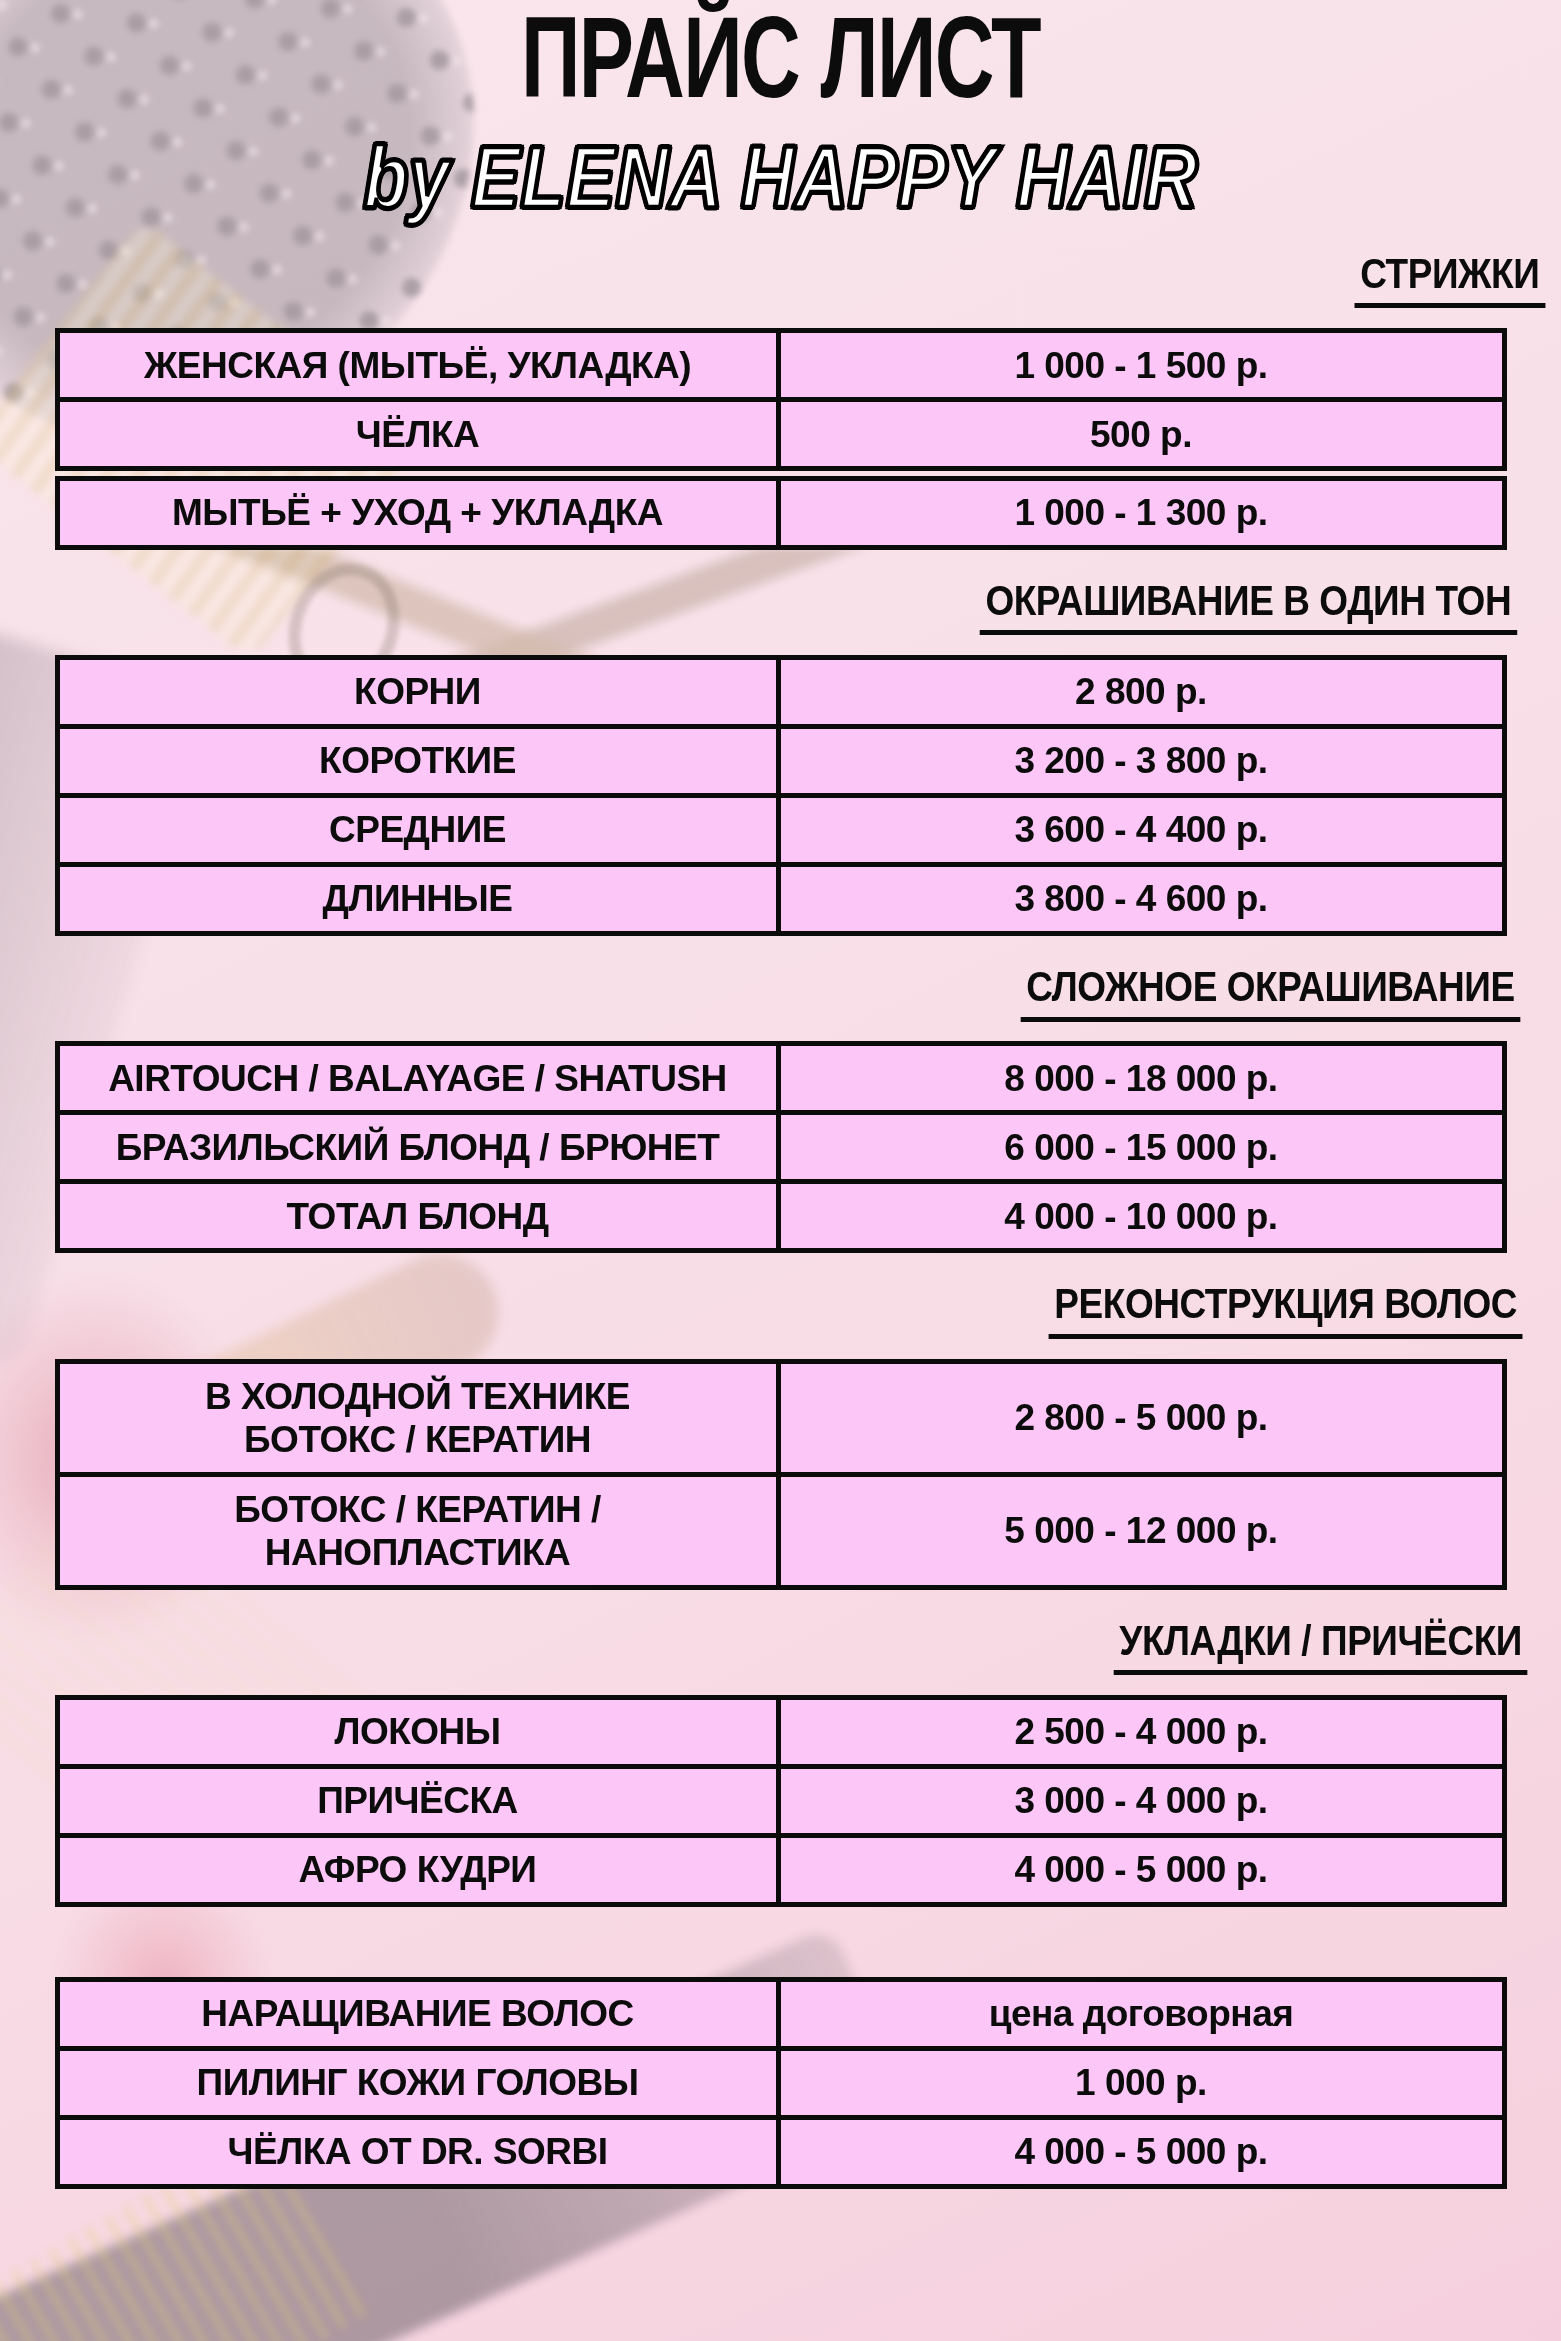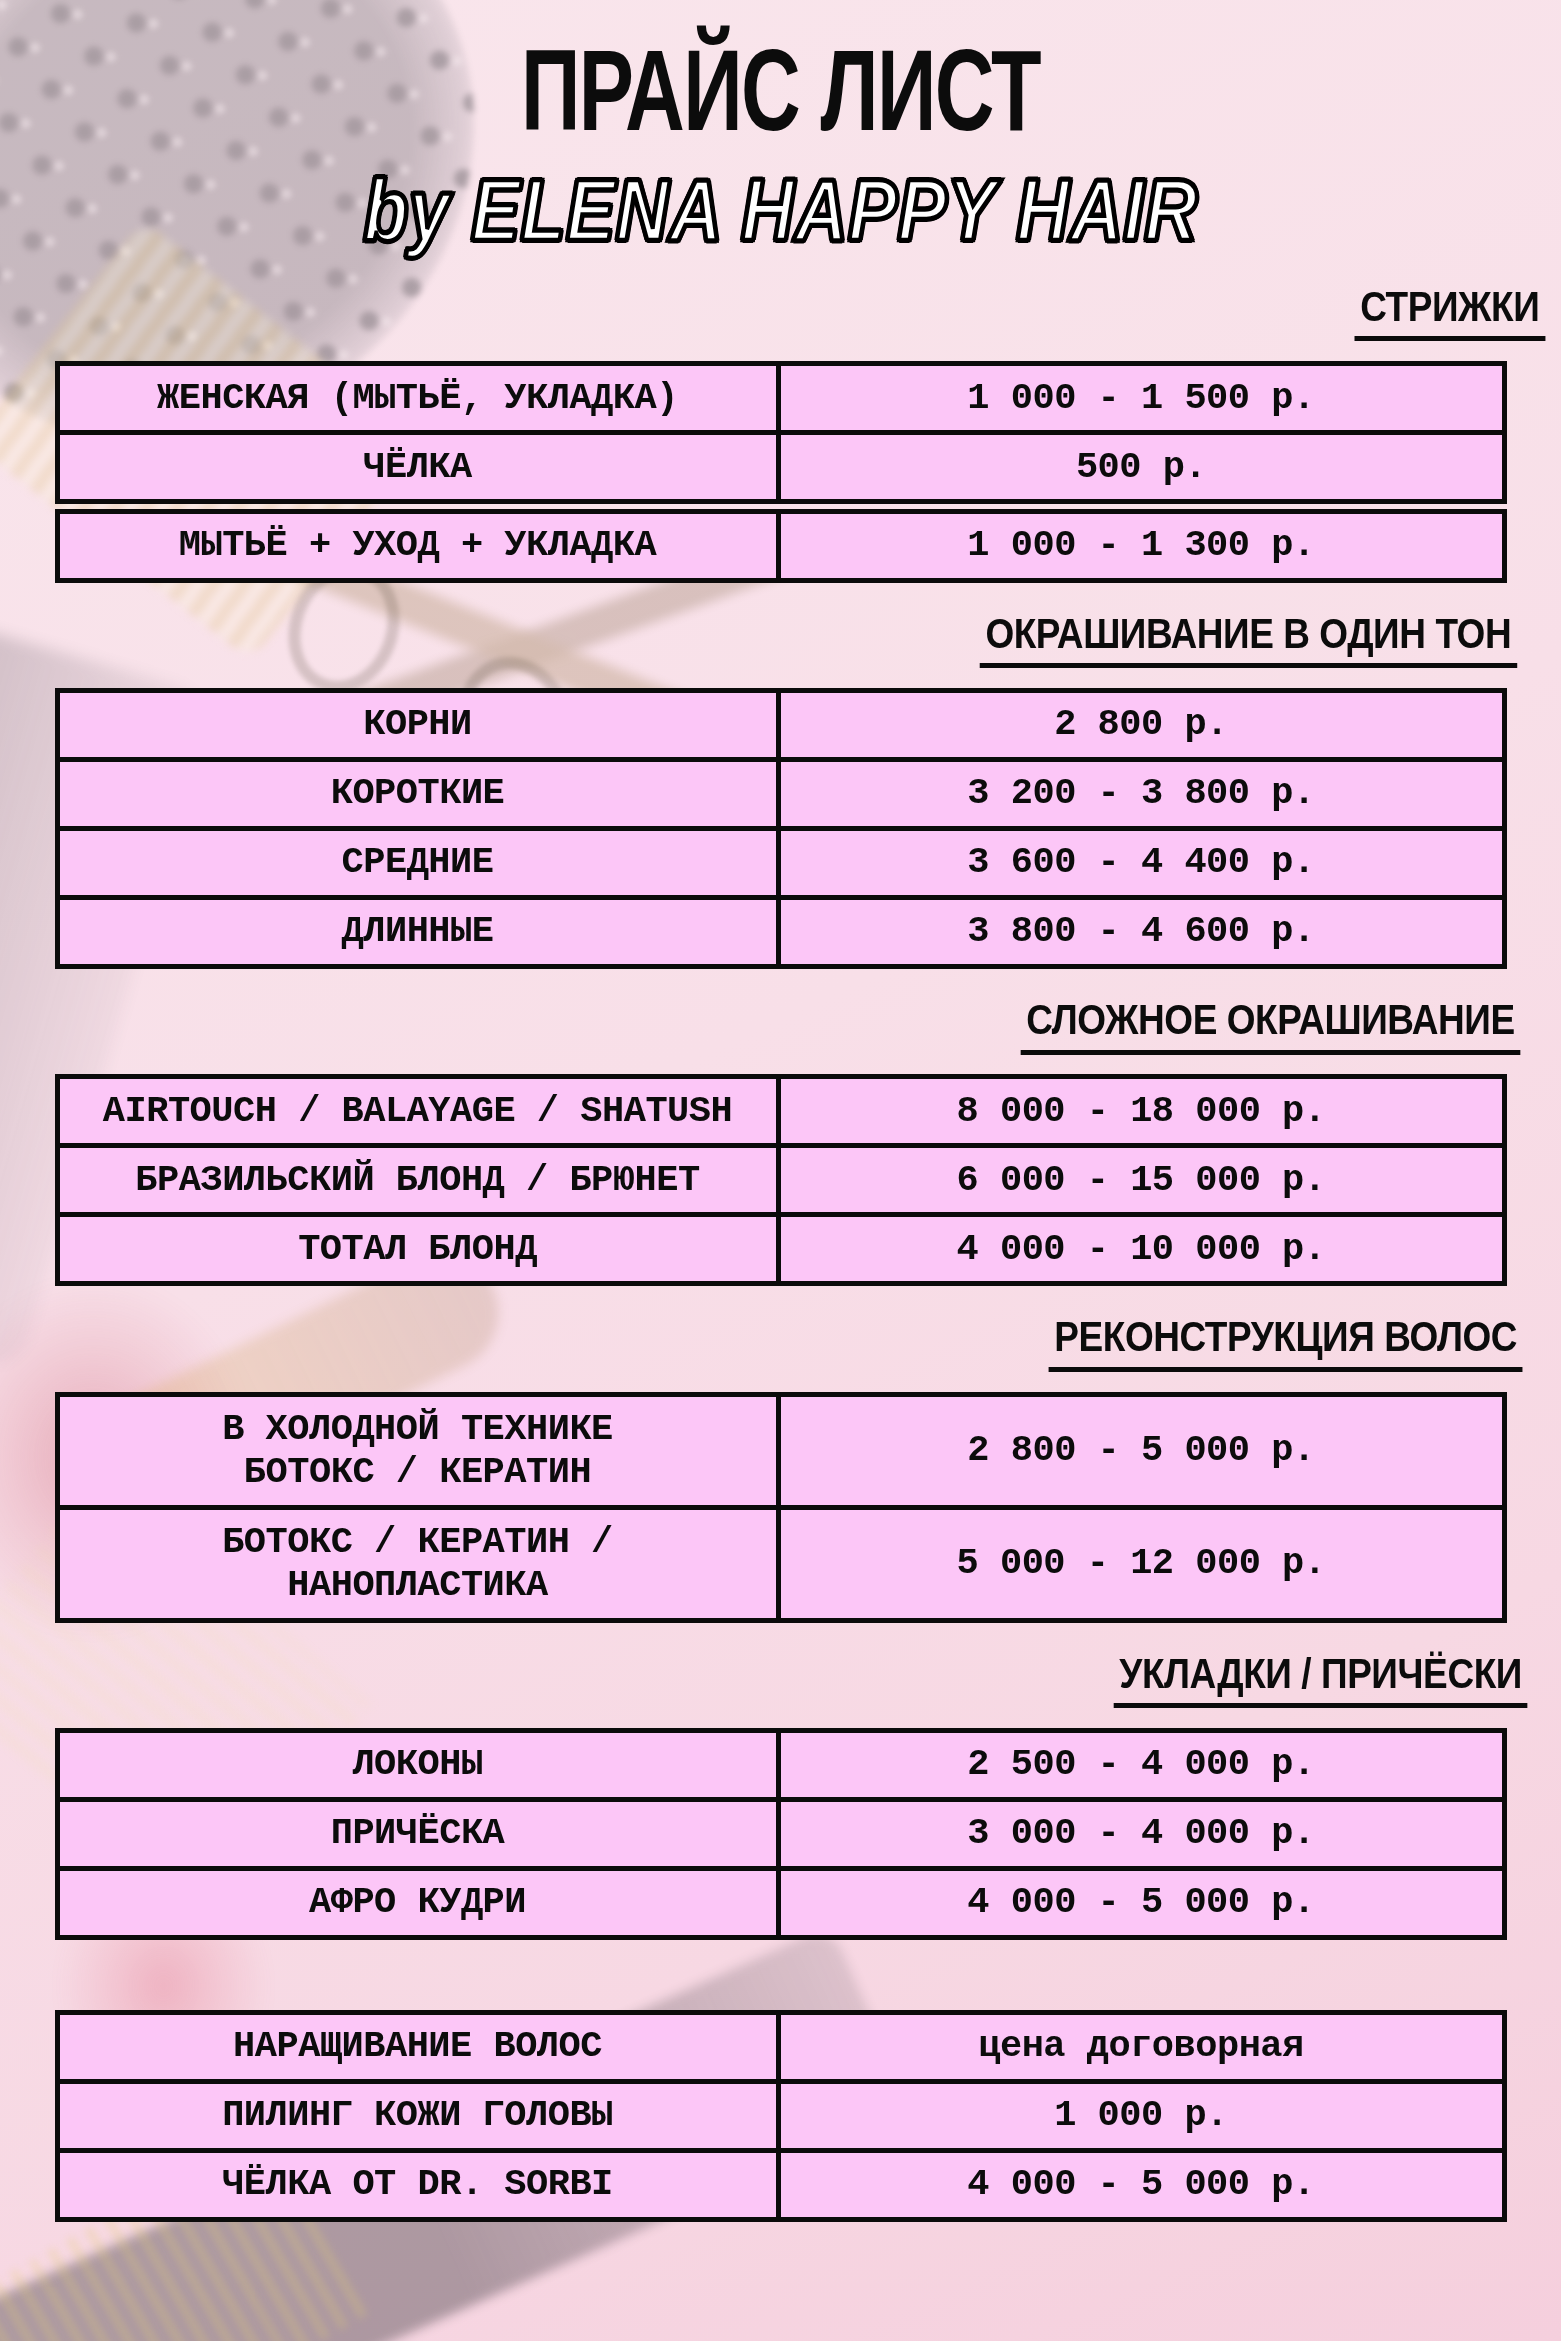--- a/index.html
+++ b/index.html
@@ -66,21 +66,21 @@
     background:linear-gradient(90deg, rgba(38,38,43,.7) 0 55%, rgba(38,38,43,.25));
     filter:blur(5.2px);opacity:.5;
   }
   .comb-yellow-bottom{
     left:-56px;top:2211px;width:403px;height:215px;transform:rotate(-30deg);
     background:repeating-linear-gradient(90deg, rgba(226,206,118,.7) 0 7.5px, transparent 7.5px 21.5px);
     filter:blur(4.2px);opacity:.45;
   }
 
   
-  main{position:relative;z-index:1;padding-top:33px;}
+  main{position:relative;z-index:1;}
   .center{text-align:center;}
   .title{
     font-size:115px;font-weight:700;line-height:1.0;color:var(--text,#0c0c0c);
     display:inline-block;transform:scaleX(.72);transform-origin:50% 50%;letter-spacing:-2.3px;white-space:nowrap;
   }
   .subtitle-wrap{margin-top:16.4px;}
   .subtitle{
     display:inline-block;font-size:87px;line-height:1.05;font-weight:700;font-style:italic;
     color:#ffffff;-webkit-text-stroke:4.7px #000;letter-spacing:0.9px;white-space:nowrap;
     text-shadow:3.3px 0 0 #000,-3.3px 0 0 #000,0 3.3px 0 #000,0 -3.3px 0 #000,
@@ -99,21 +99,21 @@
     display:flex;height:64px;
     border:5.2px solid var(--border,#0b0b0b);border-top:0;
     background:var(--cell,#fcc6f7);
   }
   .row:first-child{border-top:5.2px solid var(--border,#0b0b0b);}
   .row.gap-before{border-top:5.2px solid var(--border,#0b0b0b);margin-top:4.7px;}
   .section.tall .row{height:108px;}
   .cell{
     display:flex;flex-direction:column;justify-content:center;align-items:center;
     text-align:center;font-weight:700;color:var(--text,#0c0c0c);
-    font-size:37px;line-height:43px;letter-spacing:-0.5px;font-family:Liberation Mono, monospace;
+    font-size:37px;line-height:43px;letter-spacing:-0.5px;
   }
   .svc{flex:0 0 50%;border-right:5.2px solid var(--border,#0b0b0b);box-sizing:border-box;}
   .price{flex:1;}
 </style>
 </head>
 <body>
 
 <div class="decor brush"></div>
 <div class="decor comb-cream"></div>
 <div class="decor scissors-gold"></div>

